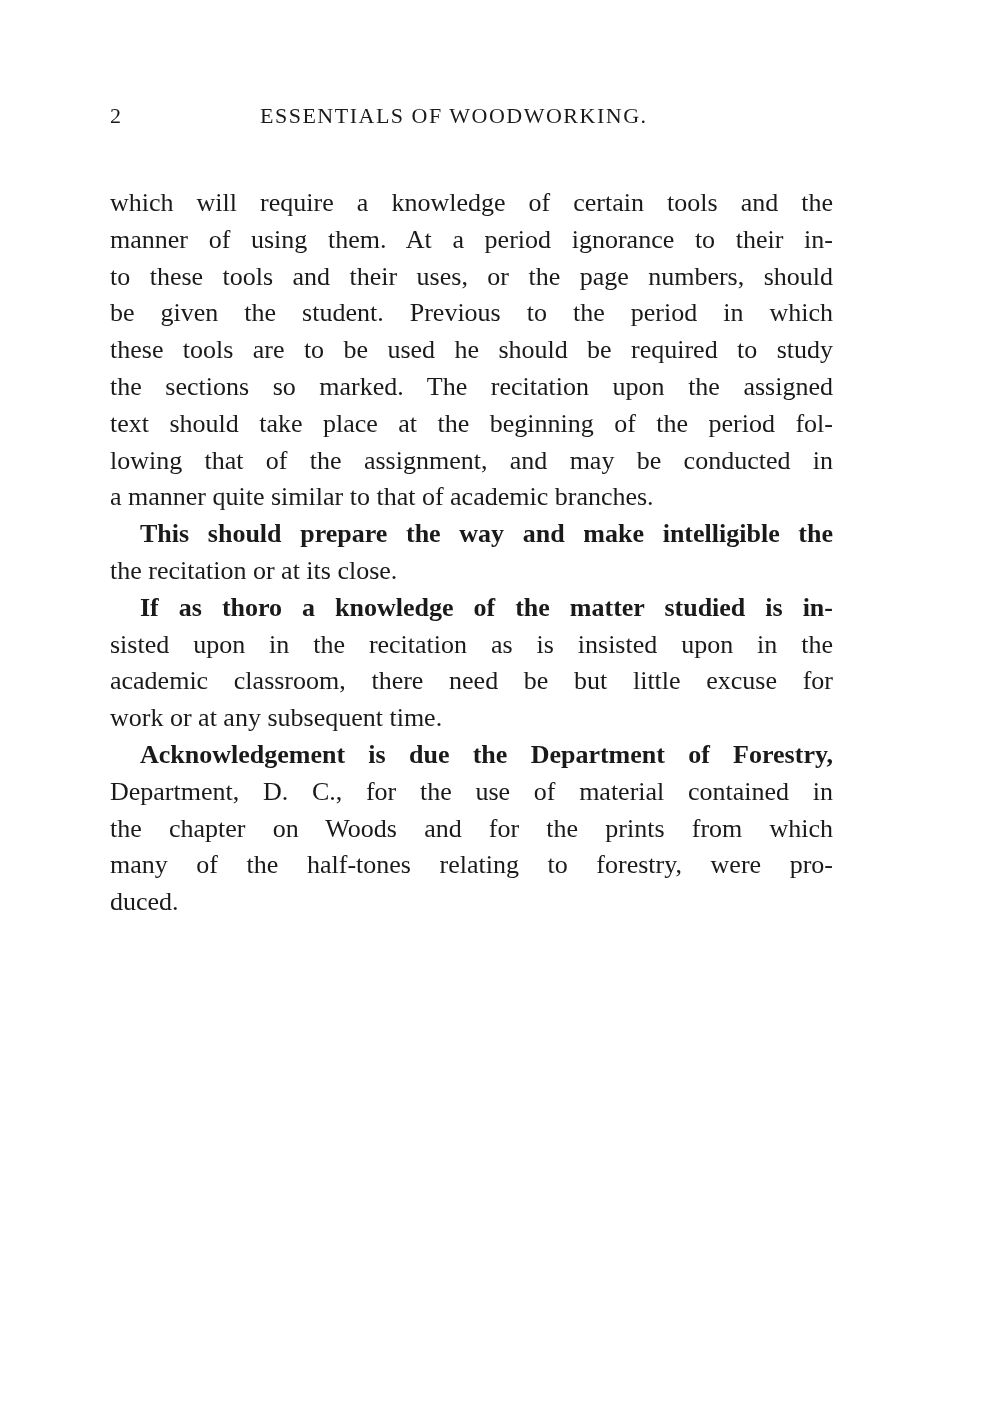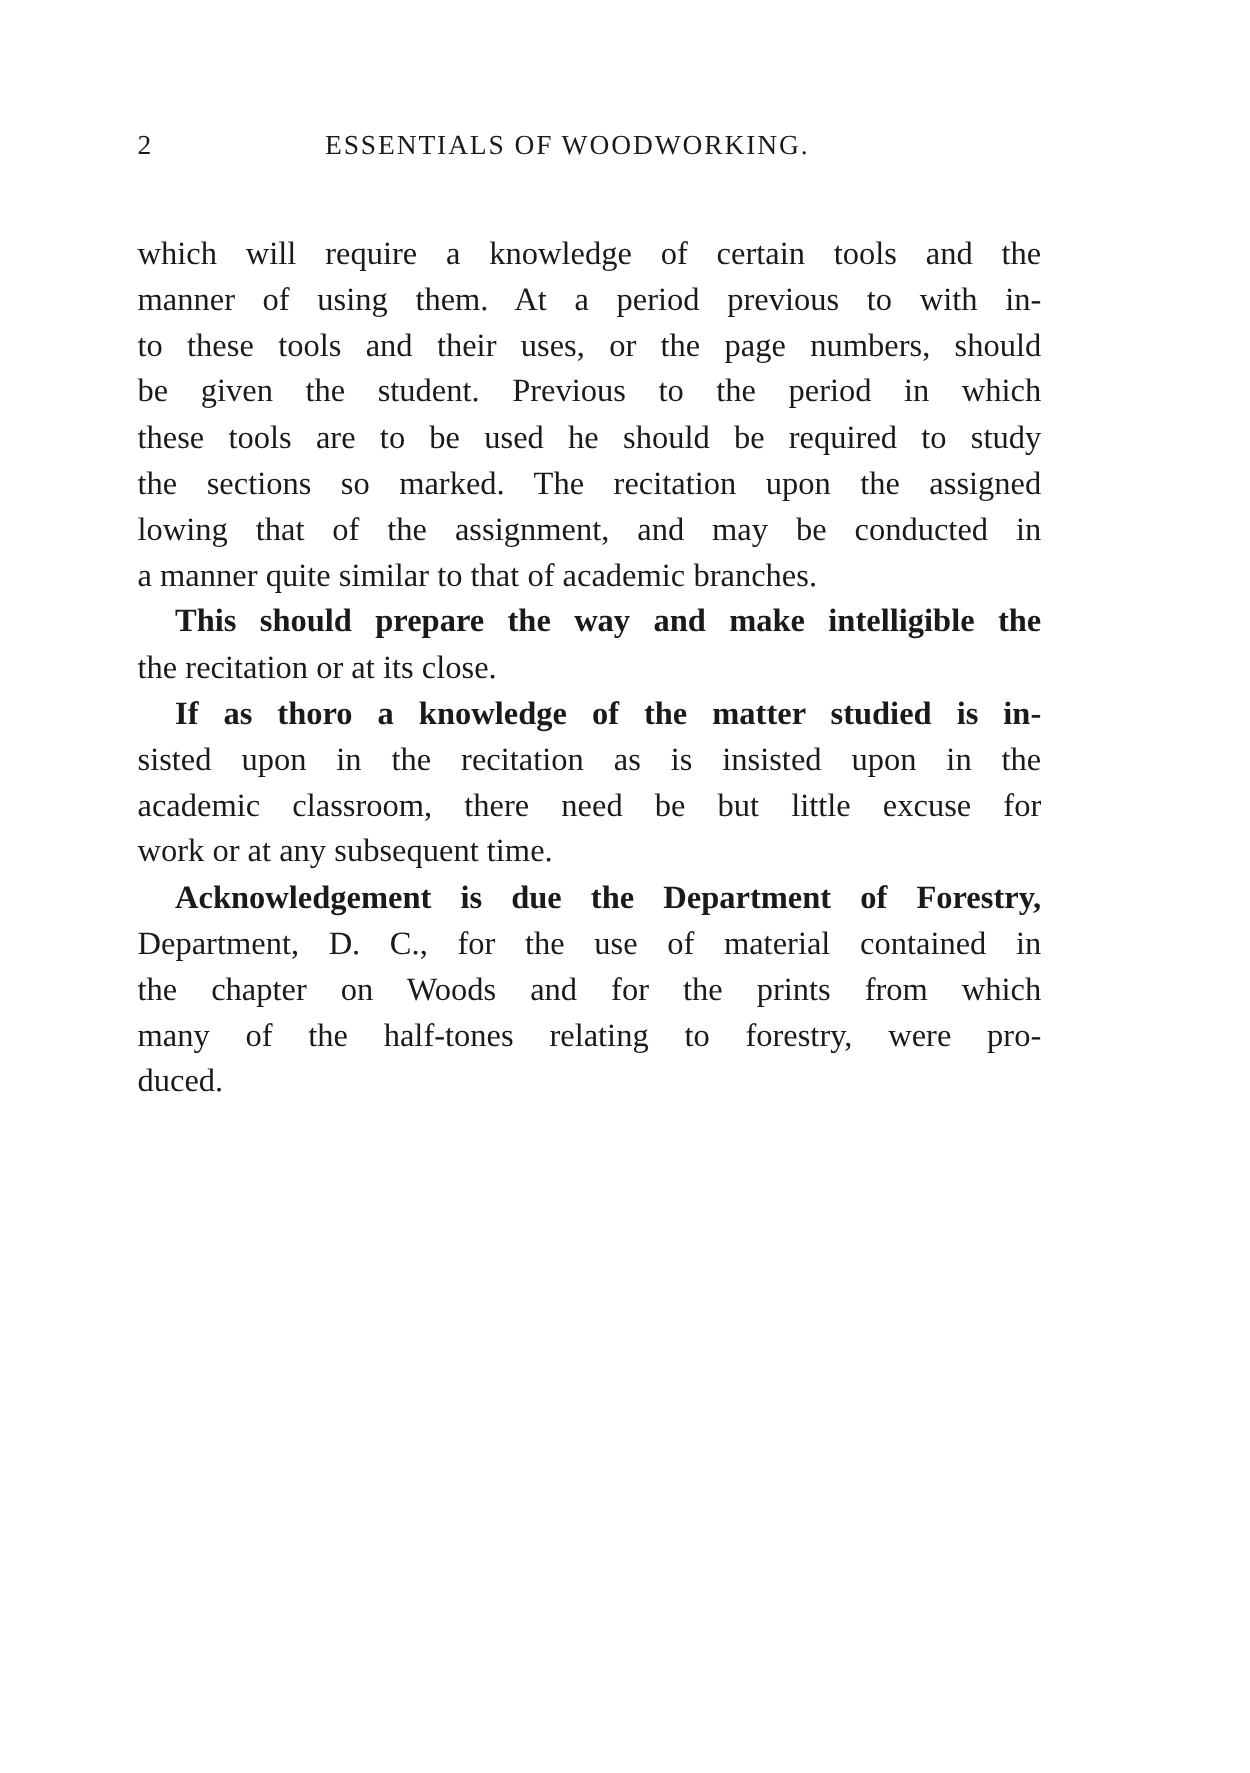--- a/index.html
+++ b/index.html
@@ -72,25 +72,26 @@
 <div class="page">
   <div class="running-head">
     <span class="page-number">2</span>
     <span class="running-title">ESSENTIALS OF WOODWORKING.</span>
   </div>
 
   <div class="body-text">
 
     <div>
       <span class="line">which will require a knowledge of certain tools and the</span>
-      <span class="line">manner of using them.  At a period previous to with in-</span>
+      <span class="line">manner of using them.  At a period ignorance to their in-</span>
       <span class="line">to these tools and their uses, or the page numbers, should</span>
       <span class="line">be given the student.  Previous to the period in which</span>
       <span class="line">these tools are to be used he should be required to study</span>
       <span class="line">the sections so marked.  The recitation upon the assigned</span>
+      <span class="line">text should take place at the beginning of the period fol-</span>
       <span class="line">lowing that of the assignment, and may be conducted in</span>
       <span class="line last">a manner quite similar to that of academic branches.</span>
     </div>
 
     <div>
       <span class="line indent">This should prepare the way and make intelligible the</span>
       <span class="line last">the recitation or at its close.</span>
     </div>
 
     <div>

